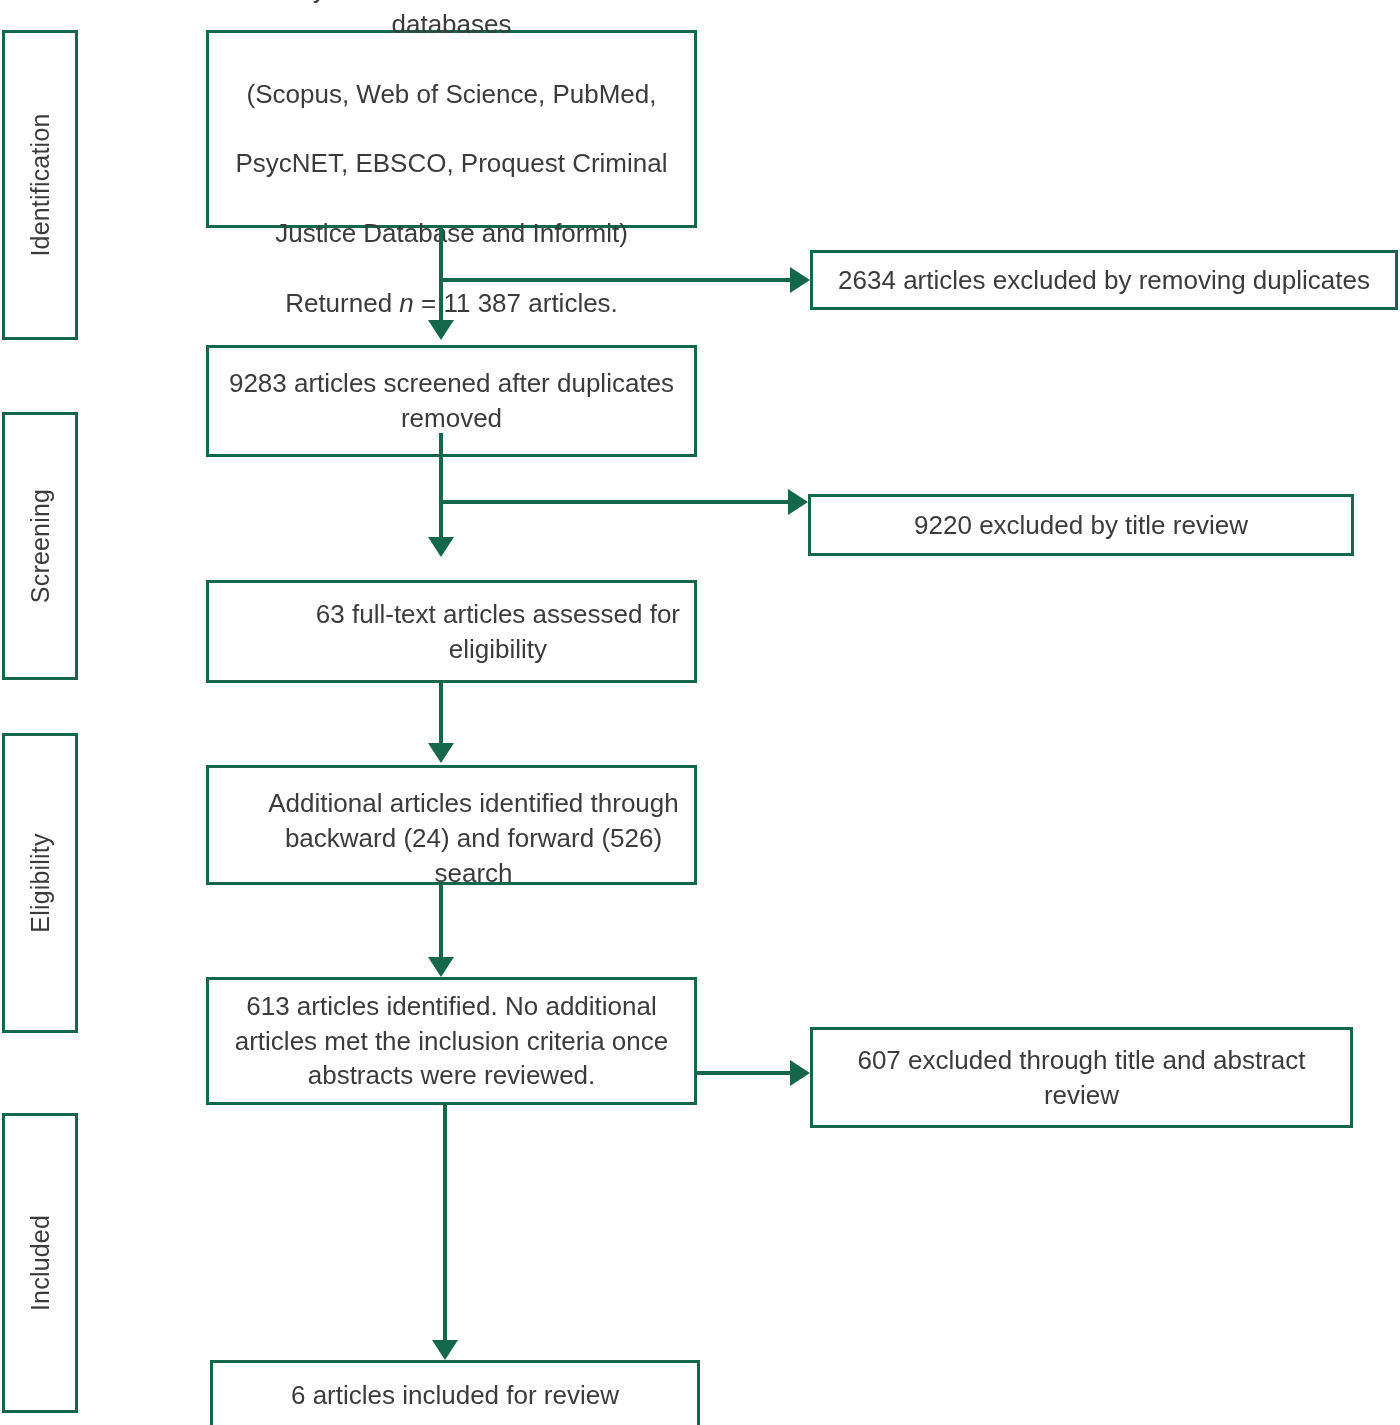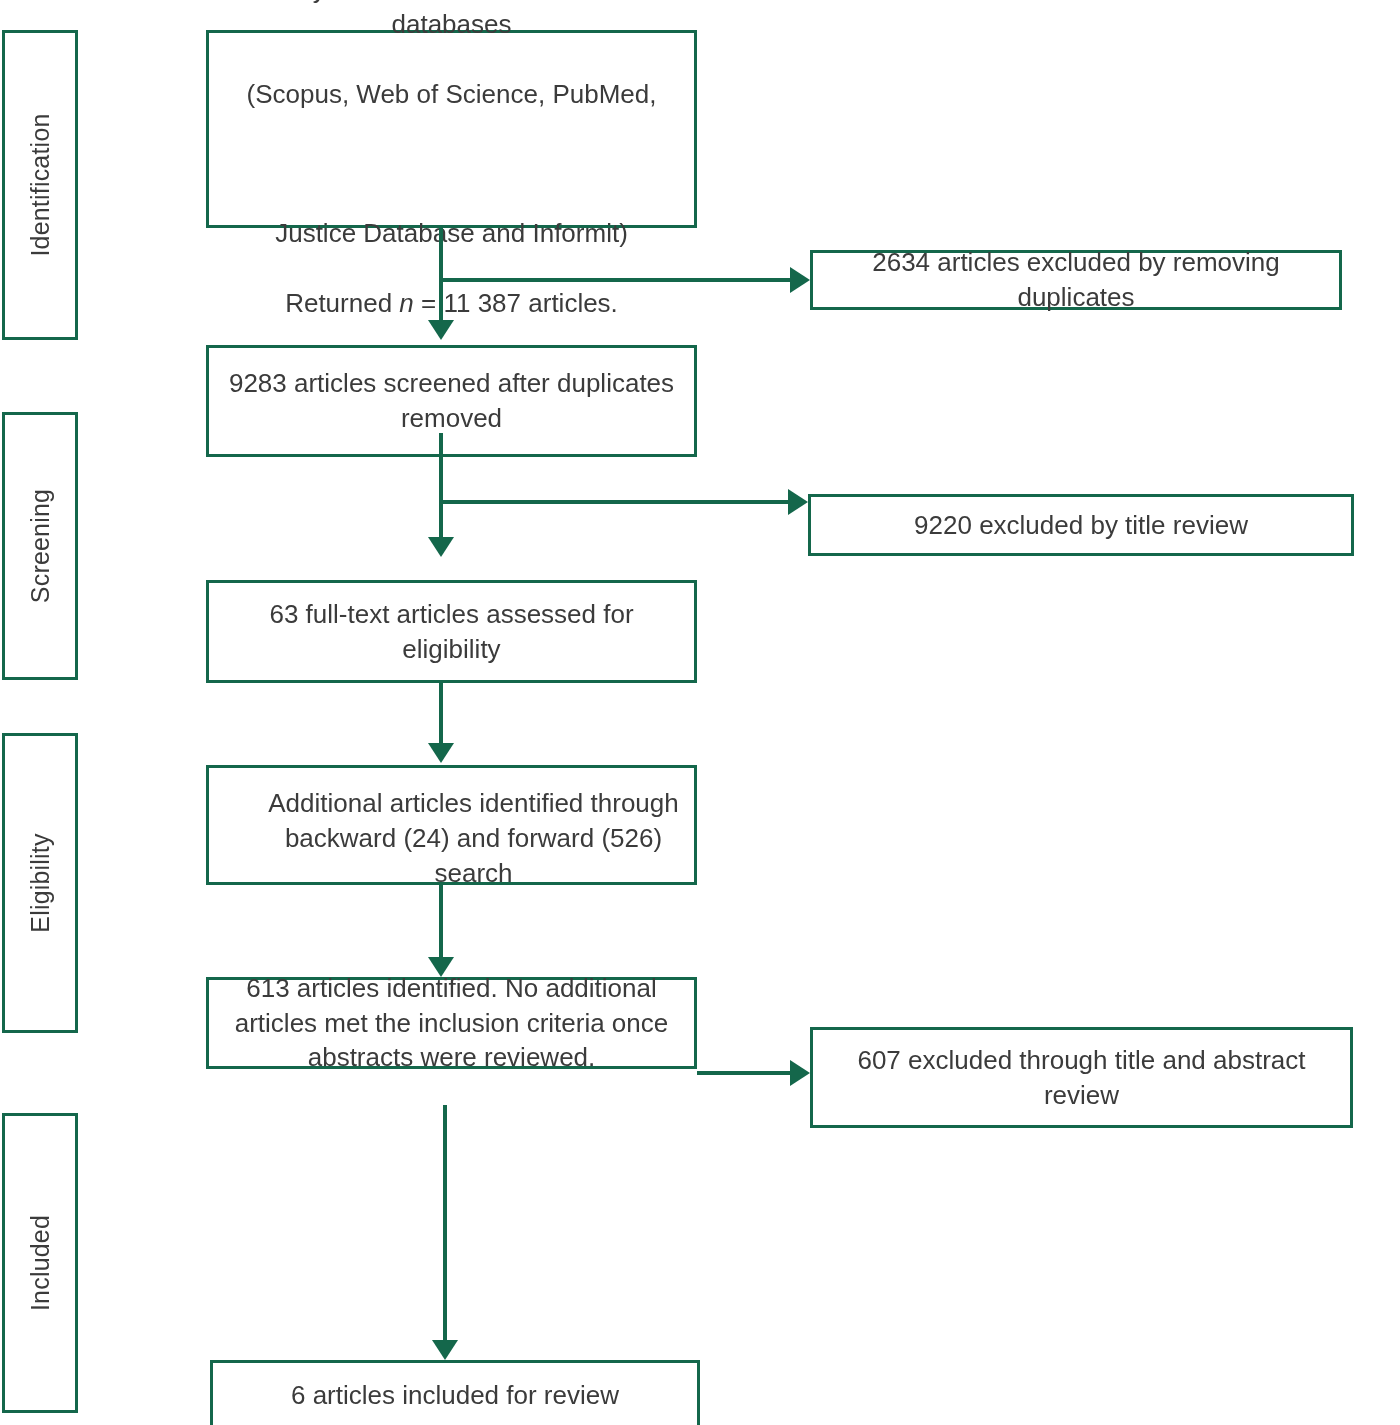--- a/index.html
+++ b/index.html
@@ -103,66 +103,66 @@
   </div>
 
   <div class="stage-box" style="left:2px; top:1113px; width:76px; height:300px;">
     <span class="stage-label">Included</span>
   </div>
 
   <div class="node" style="left:206px; top:30px; width:491px; height:198px;">
     <div class="node-text">
       <span>Keyword search conducted in databases</span><br>
       <span>(Scopus, Web of Science, PubMed,</span><br>
-      <br>
+      <span>PsycNET, EBSCO, Proquest Criminal</span><br>
       <span>Justice Database and Informit)</span><br>
       <span>Returned </span><span class="italic-n">n</span><span> = 11 387 articles.</span>
     </div>
   </div>
 
   <div class="conn v-line" style="left:439px; top:228px; width:4px; height:94px;"></div>
   <div class="arrow-down" style="left:428px; top:320px;"></div>
   <div class="conn h-line" style="left:439px; top:278px; width:352px; height:4px;"></div>
   <div class="arrow-right" style="left:790px; top:267px;"></div>
 
-  <div class="node" style="left:810px; top:250px; width:532px; height:60px;">
+  <div class="node" style="left:810px; top:250px; width:588px; height:60px;">
     <div class="node-text">2634 articles excluded by removing duplicates</div>
   </div>
 
   <div class="node" style="left:206px; top:345px; width:491px; height:112px;">
     <div class="node-text">9283 articles screened after duplicates
 removed</div>
   </div>
 
   <div class="conn v-line" style="left:439px; top:433px; width:4px; height:106px;"></div>
   <div class="arrow-down" style="left:428px; top:537px;"></div>
   <div class="conn h-line" style="left:439px; top:500px; width:350px; height:4px;"></div>
   <div class="arrow-right" style="left:788px; top:489px;"></div>
 
   <div class="node" style="left:808px; top:478px; width:546px; height:62px;margin-top:16px;">
     <div class="node-text">9220 excluded by title review</div>
   </div>
 
-  <div class="node" style="left:206px; top:580px; width:491px; height:103px;">
+  <div class="node" style="left:206px; top:580px; width:491px; height:103px;justify-content:flex-end;">
     <div class="node-text">63 full-text articles assessed for
 eligibility</div>
   </div>
 
   <div class="conn v-line" style="left:439px; top:683px; width:4px; height:62px;"></div>
   <div class="arrow-down" style="left:428px; top:743px;"></div>
 
   <div class="node top-align" style="left:206px; top:765px; width:491px; height:120px;padding-left:44px;">
     <div class="node-text">Additional articles identified through
 backward (24) and forward (526) search</div>
   </div>
 
   <div class="conn v-line" style="left:439px; top:885px; width:4px; height:74px;"></div>
   <div class="arrow-down" style="left:428px; top:957px;"></div>
 
-  <div class="node" style="left:206px; top:977px; width:491px; height:92px;">
+  <div class="node" style="left:206px; top:977px; width:491px; height:128px;">
     <div class="node-text">613 articles identified.  No additional
 articles met the inclusion criteria once
 abstracts were reviewed.</div>
   </div>
 
   <div class="conn h-line" style="left:697px; top:1071px; width:93px; height:4px;"></div>
   <div class="arrow-right" style="left:790px; top:1060px;"></div>
 
   <div class="node" style="left:810px; top:1027px; width:543px; height:101px;">
     <div class="node-text">607 excluded through title and abstract

